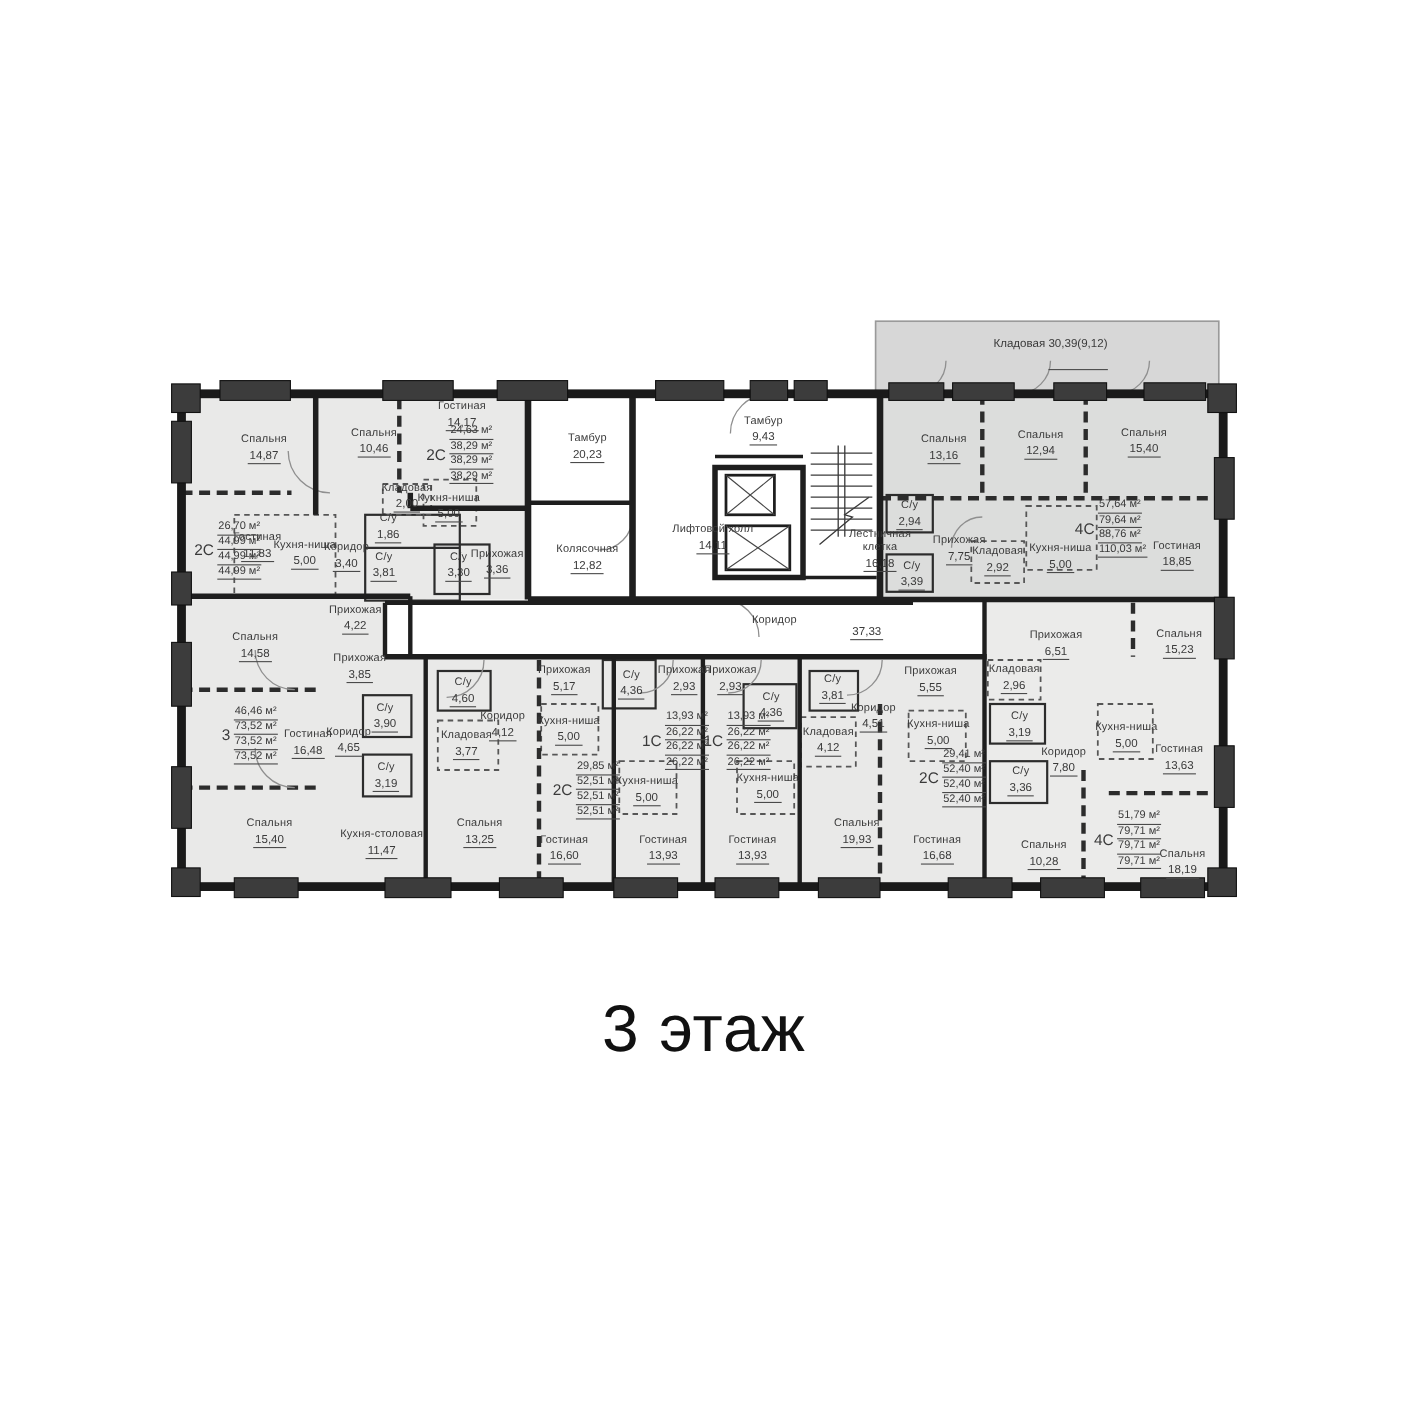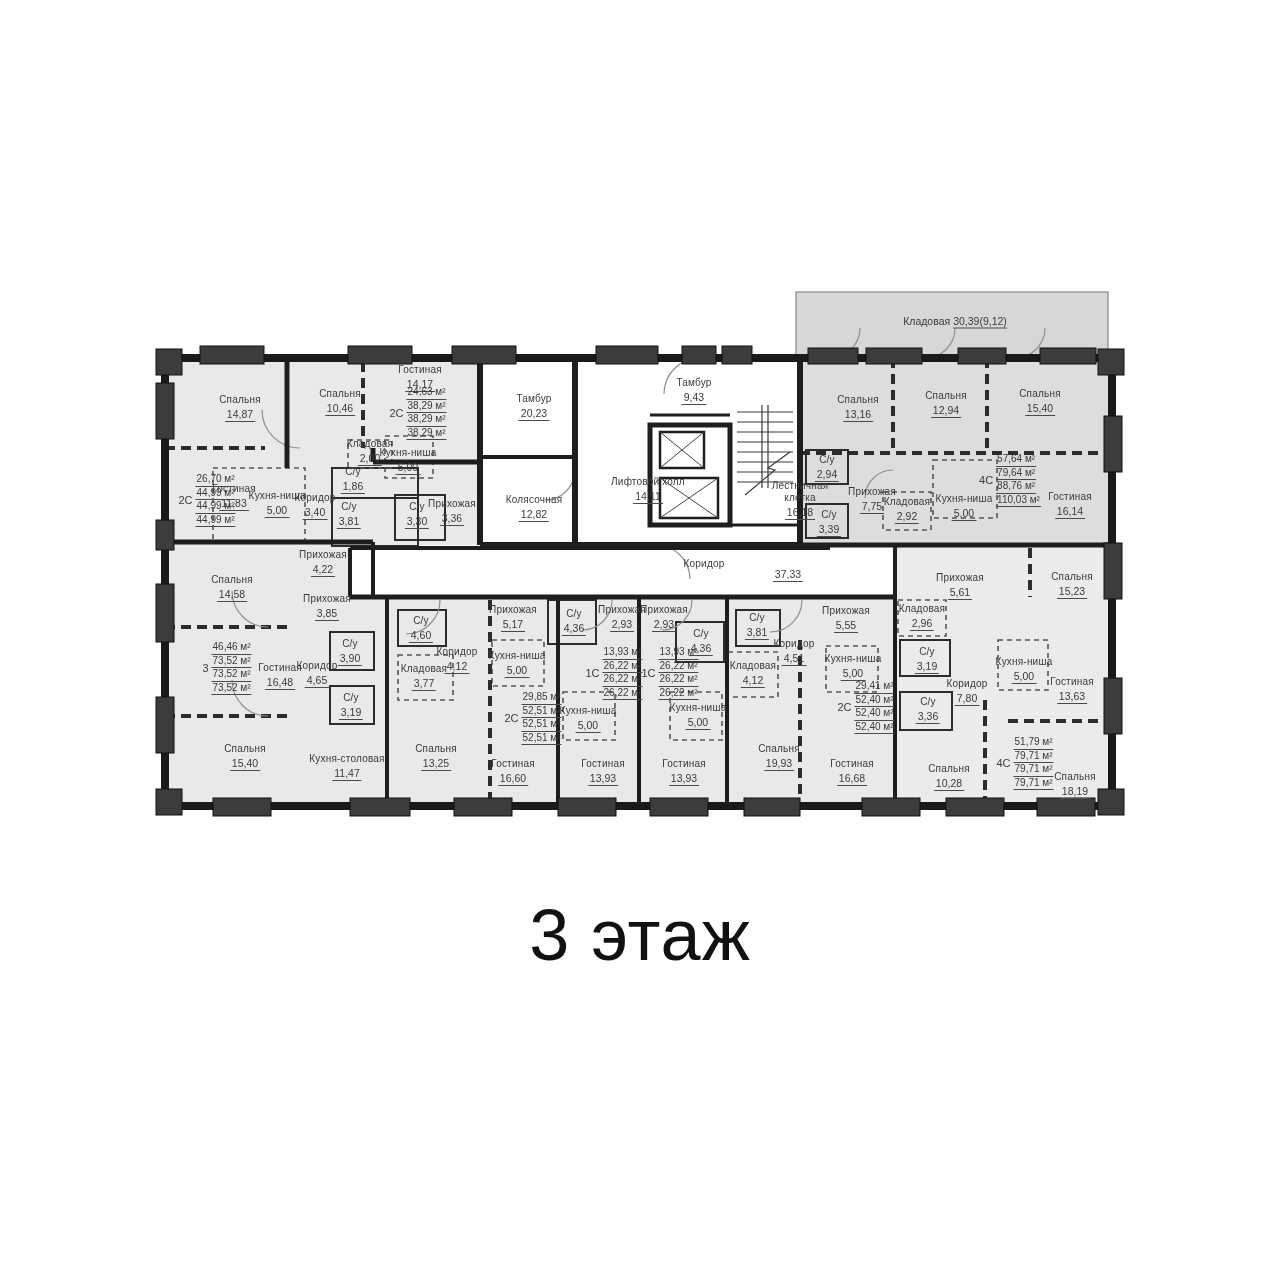--- a/index.html
+++ b/index.html
@@ -3,26 +3,26 @@
 <meta charset="utf-8">
 <style>
   html,body{margin:0;padding:0;background:#fff;}
   body{width:1280px;height:1280px;position:relative;font-family:"Liberation Sans","DejaVu Sans",sans-serif;}
   #plan{position:absolute;left:0;top:0;width:1280px;height:1280px;}
   #walls{position:absolute;left:0;top:0;}
   .room-label{position:absolute;transform:translate(-50%,-50%);text-align:center;color:#3a3a3a;font-size:10px;line-height:12px;white-space:nowrap;z-index:5;}
   .room-label .rl{display:block;letter-spacing:.2px;}
   .room-label .rv{display:inline-block;margin-top:2px;border-bottom:1px solid #4a4a4a;padding:0 2px 1px 2px;font-size:10.5px;}
   .stack{position:absolute;transform:translate(-50%,-50%);display:flex;align-items:center;color:#3a3a3a;font-size:10px;z-index:6;}
-  .stack .stype{margin-right:3px;font-size:11px;}
+  .stack .stype{margin-right:3px;font-size:14px;}
   .stack .slines{display:flex;flex-direction:column;align-items:flex-start;}
   .stack .sline{border-bottom:1px solid #4a4a4a;padding:0 1px 0 1px;line-height:12.5px;white-space:nowrap;}
   #terrace-label{position:absolute;left:955px;top:320px;transform:translate(-50%,-50%);text-align:center;color:#3a3a3a;font-size:10.5px;z-index:5;}
-  #terrace-label .rv{display:inline-block;margin-top:3px;border-bottom:1px solid #4a4a4a;padding-bottom:1px;}
-  #floor-title{position:absolute;left:50%;top:935px;transform:translate(-50%,-50%);font-size:72px;color:#111;letter-spacing:1px;font-weight:400;z-index:7;}
+  #terrace-label .rv{display:inline-block;margin-top:3px;border-bottom:1px solid #4a4a4a;padding-bottom:17px;}
+  #floor-title{position:absolute;left:50%;top:935px;transform:translate(-50%,-50%);font-size:60px;color:#111;letter-spacing:1px;font-weight:400;z-index:7;}
 </style>
 </head>
 <body>
 
 <div id="plan">
 
   <svg id="walls" width="1280" height="1280" viewBox="0 0 1280 1280">
 
     <rect x="796" y="292" width="312" height="66" fill="#d7d7d7" stroke="#9a9a9a" stroke-width="1.5"></rect>
 
@@ -236,22 +236,22 @@
       <div class="room-label" style="left: 779px; top: 757px;"><span class="rl">Спальня</span><span class="rv">19,93</span></div>
       <div class="room-label" style="left: 852px; top: 772px;"><span class="rl">Гостиная</span><span class="rv">16,68</span></div>
       <div class="room-label" style="left: 858px; top: 408px;"><span class="rl">Спальня</span><span class="rv">13,16</span></div>
       <div class="room-label" style="left: 946px; top: 404px;"><span class="rl">Спальня</span><span class="rv">12,94</span></div>
       <div class="room-label" style="left: 1040px; top: 402px;"><span class="rl">Спальня</span><span class="rv">15,40</span></div>
       <div class="room-label" style="left: 827px; top: 468px;"><span class="rl">С/у</span><span class="rv">2,94</span></div>
       <div class="room-label" style="left: 872px; top: 500px;"><span class="rl">Прихожая</span><span class="rv">7,75</span></div>
       <div class="room-label" style="left: 907px; top: 510px;"><span class="rl">Кладовая</span><span class="rv">2,92</span></div>
       <div class="room-label" style="left: 829px; top: 523px;"><span class="rl">С/у</span><span class="rv">3,39</span></div>
       <div class="room-label" style="left: 964px; top: 507px;"><span class="rl">Кухня-ниша</span><span class="rv">5,00</span></div>
-      <div class="room-label" style="left: 1070px; top: 505px;"><span class="rl">Гостиная</span><span class="rv">16,14</span></div>
-      <div class="room-label" style="left: 960px; top: 586px;"><span class="rl">Прихожая</span><span class="rv">5,61</span></div>
+      <div class="room-label" style="left: 1070px; top: 505px;"><span class="rl">Гостиная</span><span class="rv">18,85</span></div>
+      <div class="room-label" style="left: 960px; top: 586px;"><span class="rl">Прихожая</span><span class="rv">6,51</span></div>
       <div class="room-label" style="left: 922px; top: 617px;"><span class="rl">Кладовая</span><span class="rv">2,96</span></div>
       <div class="room-label" style="left: 927px; top: 660px;"><span class="rl">С/у</span><span class="rv">3,19</span></div>
       <div class="room-label" style="left: 967px; top: 692px;"><span class="rl">Коридор</span><span class="rv">7,80</span></div>
       <div class="room-label" style="left: 928px; top: 710px;"><span class="rl">С/у</span><span class="rv">3,36</span></div>
       <div class="room-label" style="left: 1072px; top: 585px;"><span class="rl">Спальня</span><span class="rv">15,23</span></div>
       <div class="room-label" style="left: 1024px; top: 670px;"><span class="rl">Кухня-ниша</span><span class="rv">5,00</span></div>
       <div class="room-label" style="left: 1072px; top: 690px;"><span class="rl">Гостиная</span><span class="rv">13,63</span></div>
       <div class="room-label" style="left: 949px; top: 777px;"><span class="rl">Спальня</span><span class="rv">10,28</span></div>
       <div class="room-label" style="left: 1075px; top: 785px;"><span class="rl">Спальня</span><span class="rv">18,19</span></div>
       <div class="room-label" style="left: 534px; top: 407px;"><span class="rl">Тамбур</span><span class="rv">20,23</span></div>

